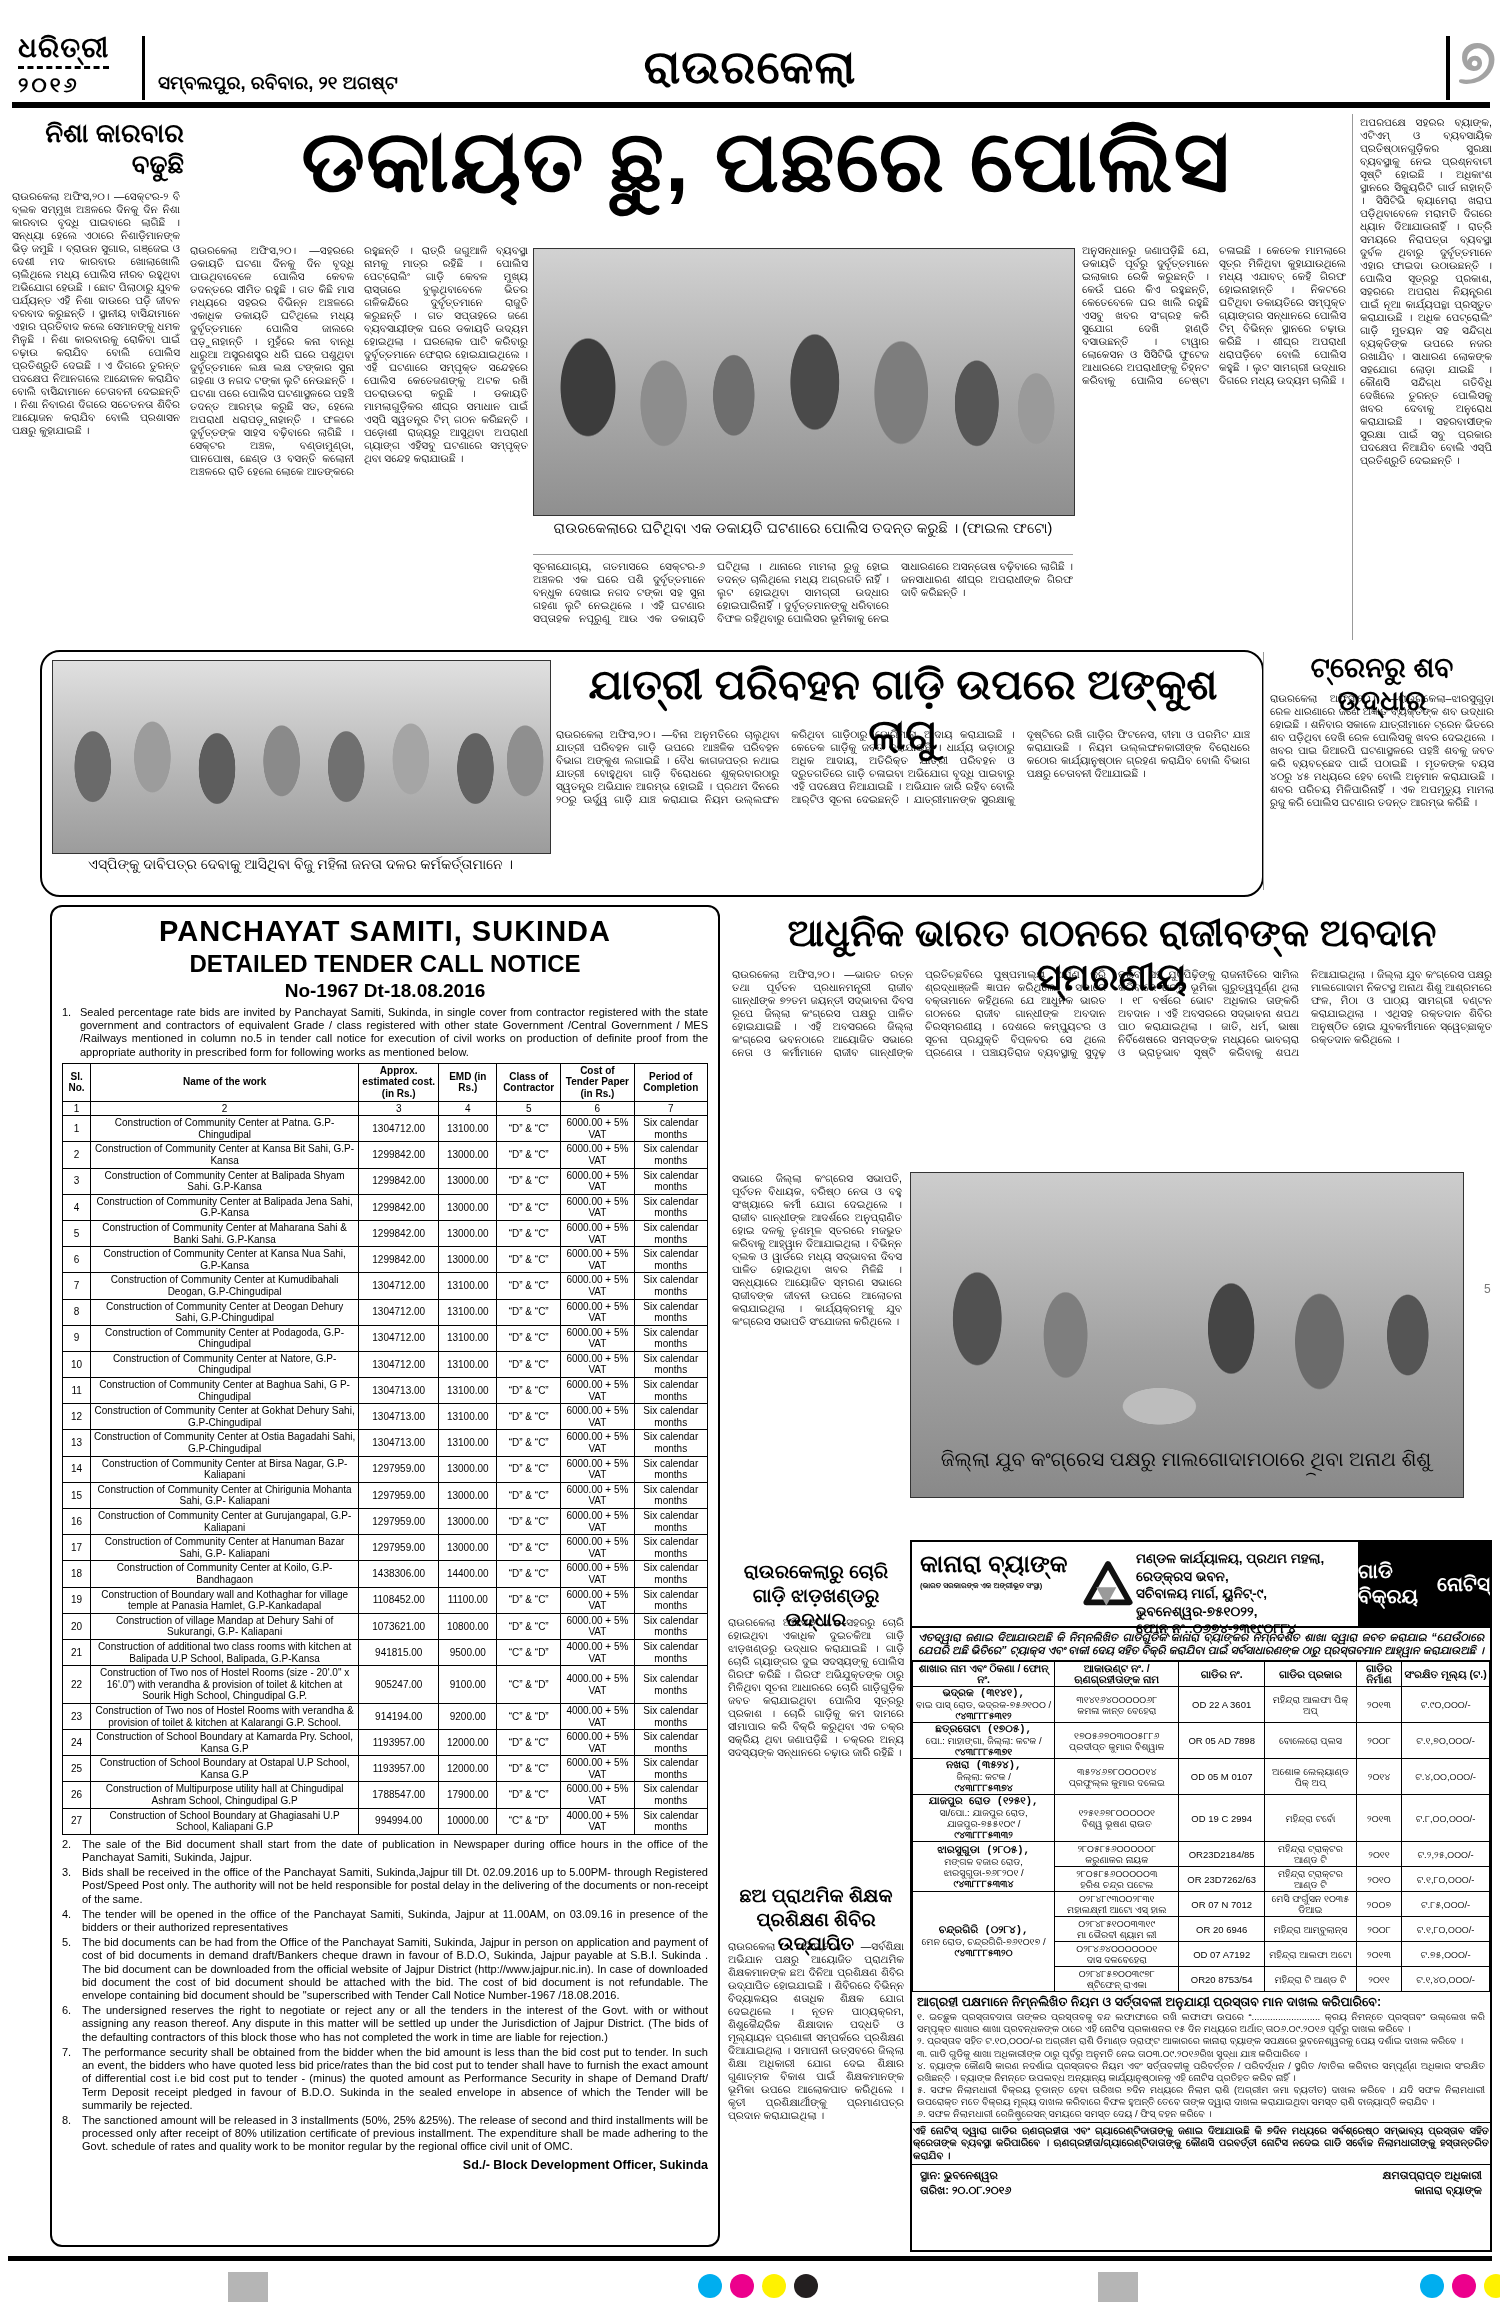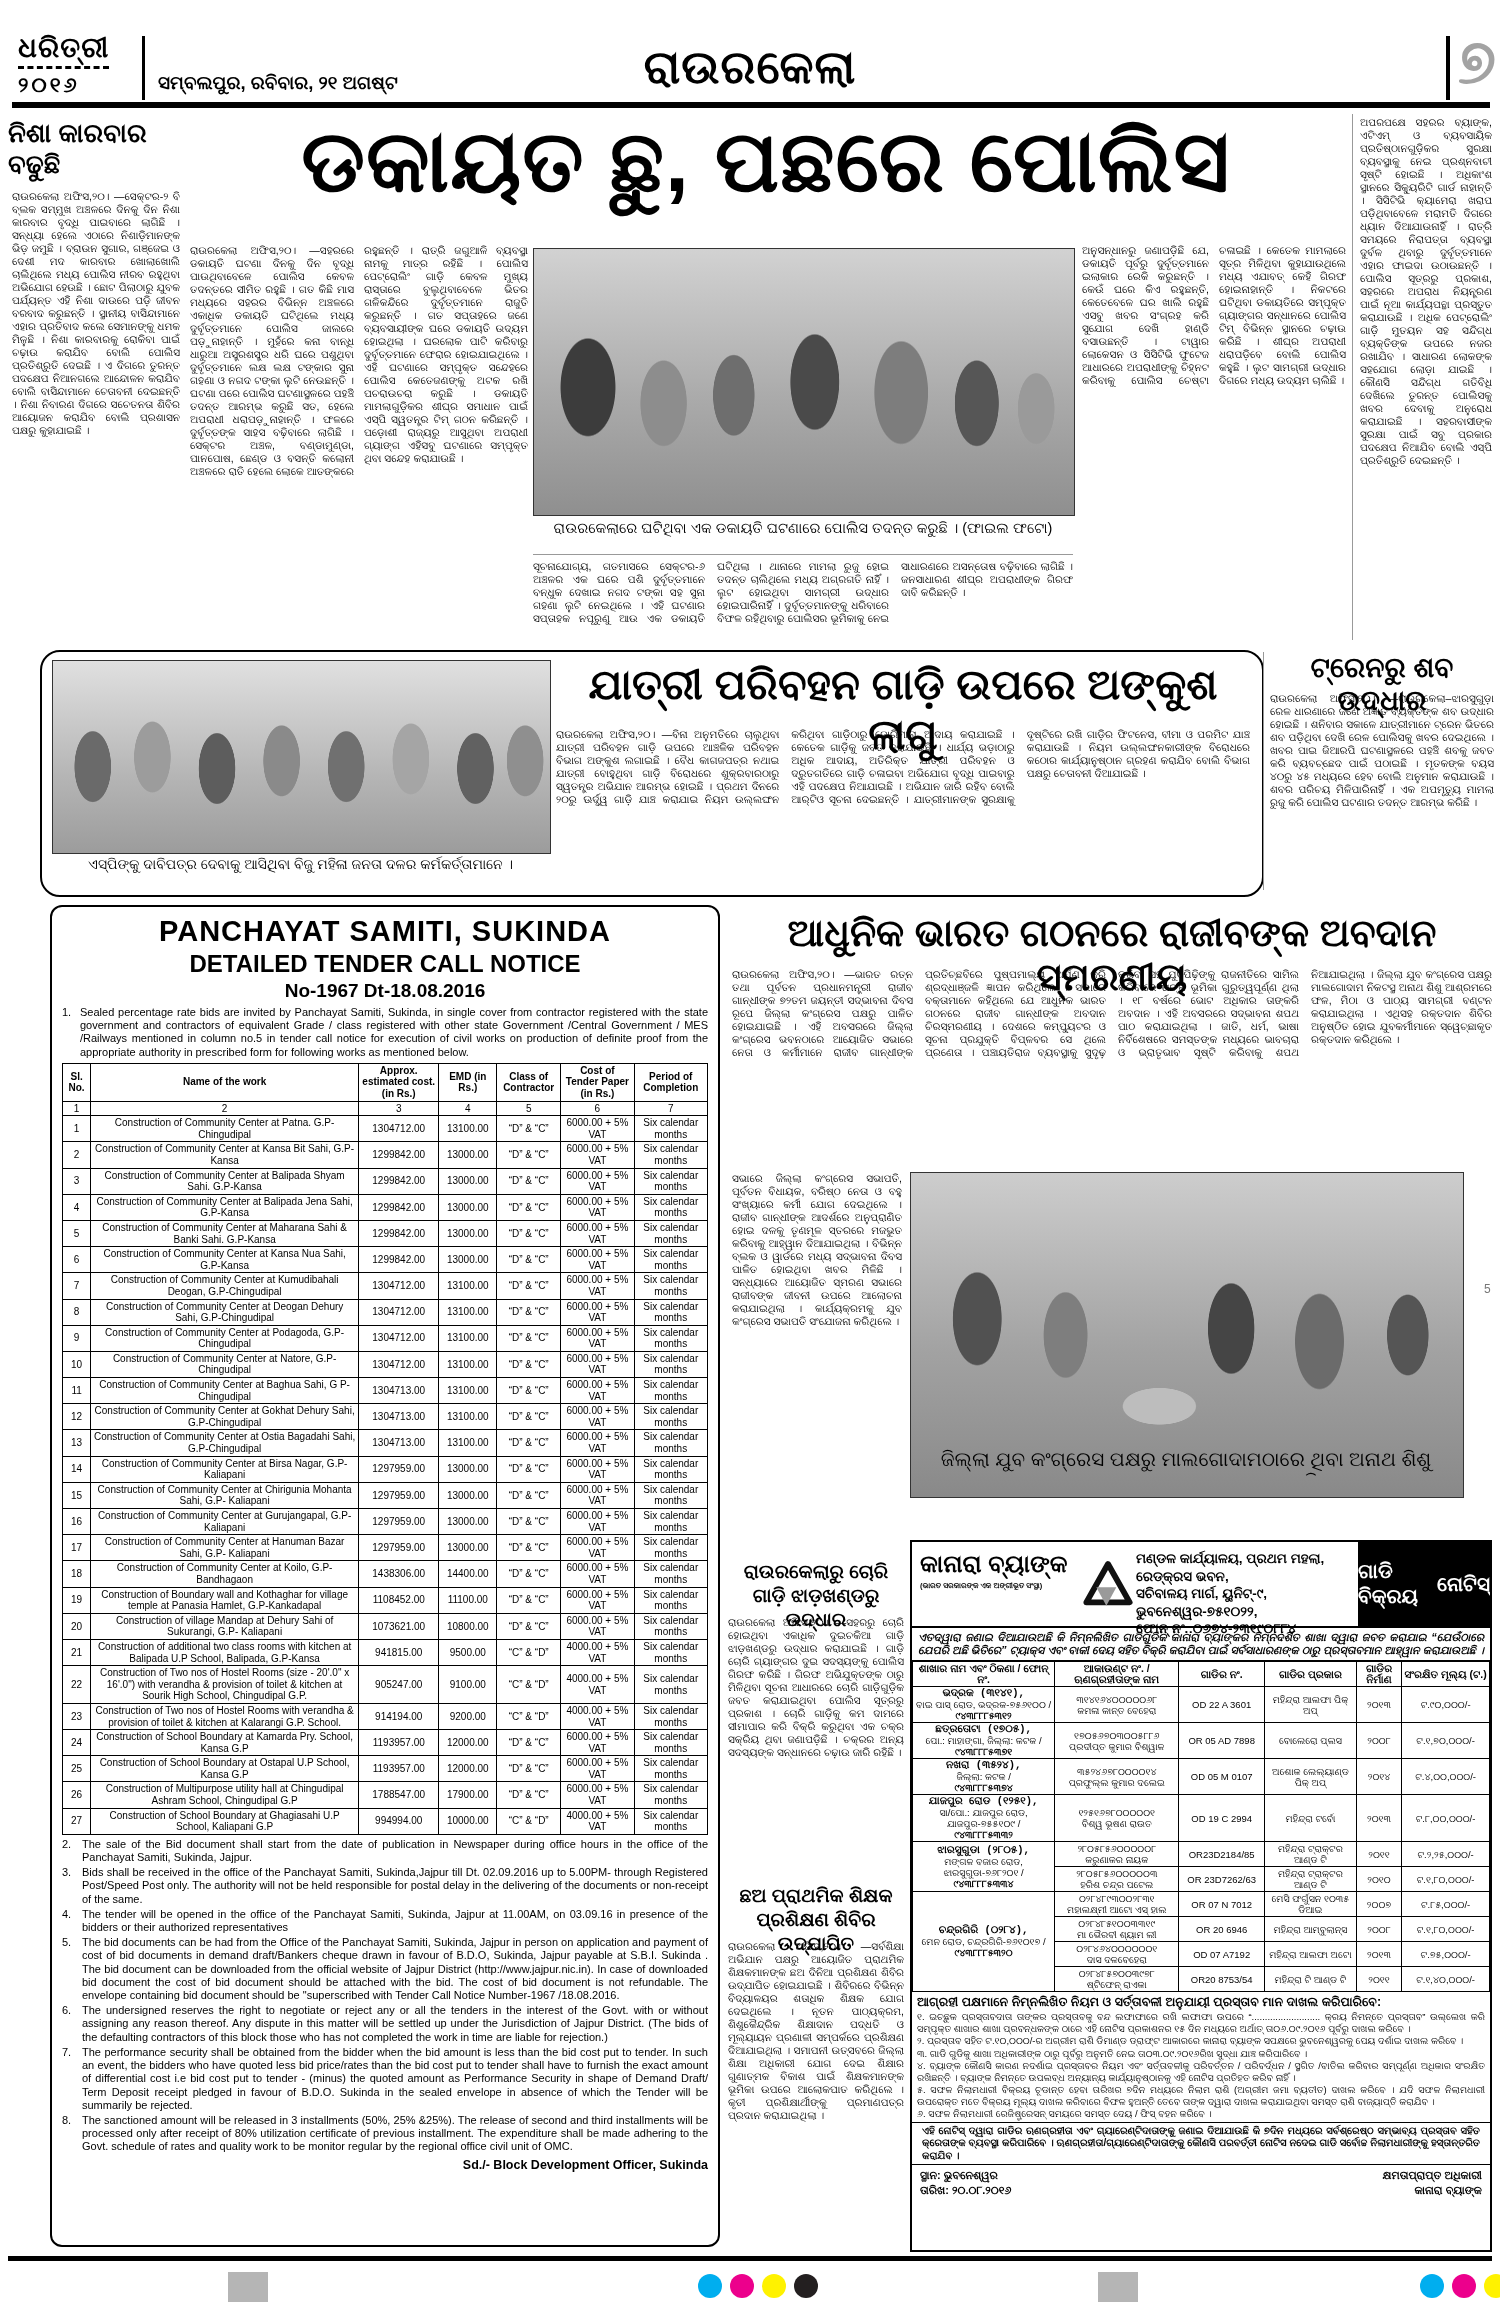--- a/index.html
+++ b/index.html
@@ -16,21 +16,21 @@
   .logo-year{font-size:21px;font-weight:bold;letter-spacing:3px;margin-top:4px;}
   .mast-rule{background:#000;}
   .dateline{font-size:18.5px;font-weight:bold;}
   .city{font-size:46px;font-weight:bold;text-align:center;letter-spacing:1px;}
   .pagenum{font-size:62px;font-weight:bold;color:#a3a3a3;}
 
   .hrule{background:#000;}
   .grayline{background:#999;}
 
   
-  .kicker{font-size:26px;line-height:31px;font-weight:bold;text-align:left;}
+  .kicker{font-size:26px;line-height:31px;font-weight:bold;text-align:right;}
   .headline-main{font-size:86px;font-weight:bold;text-align:center;letter-spacing:1px;white-space:nowrap;}
   .headline-2{font-size:42px;line-height:50px;font-weight:bold;text-align:center;}
   .headline-3{font-size:28px;font-weight:bold;text-align:center;}
   .headline-4{font-size:38px;font-weight:bold;text-align:center;}
   .subhead{font-size:19px;line-height:24px;font-weight:bold;text-align:center;}
   .caption{font-size:14.5px;text-align:center;overflow:hidden;}
 
   
   .photo{border:1px solid #333;overflow:hidden;}
   .ph1{background:
@@ -96,21 +96,21 @@
   .bank-intro{font-size:11px;font-weight:bold;line-height:13px;text-align:justify;padding:3px 6px;border-bottom:1px solid #000;font-style:italic;}
   table.bank{border-collapse:collapse;width:100%;}
   table.bank th, table.bank td{border:1px solid #000;font-size:9.5px;line-height:11px;text-align:center;padding:1px;vertical-align:middle;}
   table.bank th{font-size:10.5px;font-weight:bold;}
   .bc-branch{width:138px;} .bc-acct{width:120px;} .bc-reg{width:82px;} .bc-type{width:88px;}
   .bc-year{width:42px;} .bc-price{width:84px;}
   .b-name{font-weight:bold;font-size:10.5px;font-family:Liberation Mono, monospace;}
   .b-phone{font-weight:bold;}
   .terms-title{font-size:12.5px;font-weight:bold;margin:3px 5px 1px;}
   .term-row{font-size:9.5px;line-height:11.5px;text-align:justify;margin:1px 5px;}
-  .bank-footnote{border-top:1px solid #000;border-bottom:1px solid #000;font-size:10px;font-weight:bold;line-height:12.5px;text-align:justify;padding:2px 10px;margin-top:2px;}
+  .bank-footnote{border-top:1px solid #000;border-bottom:1px solid #000;font-size:10px;font-weight:bold;line-height:12.5px;text-align:justify;padding:2px 1px;margin-top:2px;}
   .bank-bottom{display:flex;justify-content:space-between;padding:3px 8px;font-size:11px;font-weight:bold;line-height:15px;}
   .bank-bottom .right{text-align:right;}
 
   
   .mark-gray{background:#b5b5b5;}
   .dot{width:24px;height:24px;border-radius:50%;position:absolute;}
   .side-num{font-size:12px;color:#777;}
 </style>
 </head>
 <body>

